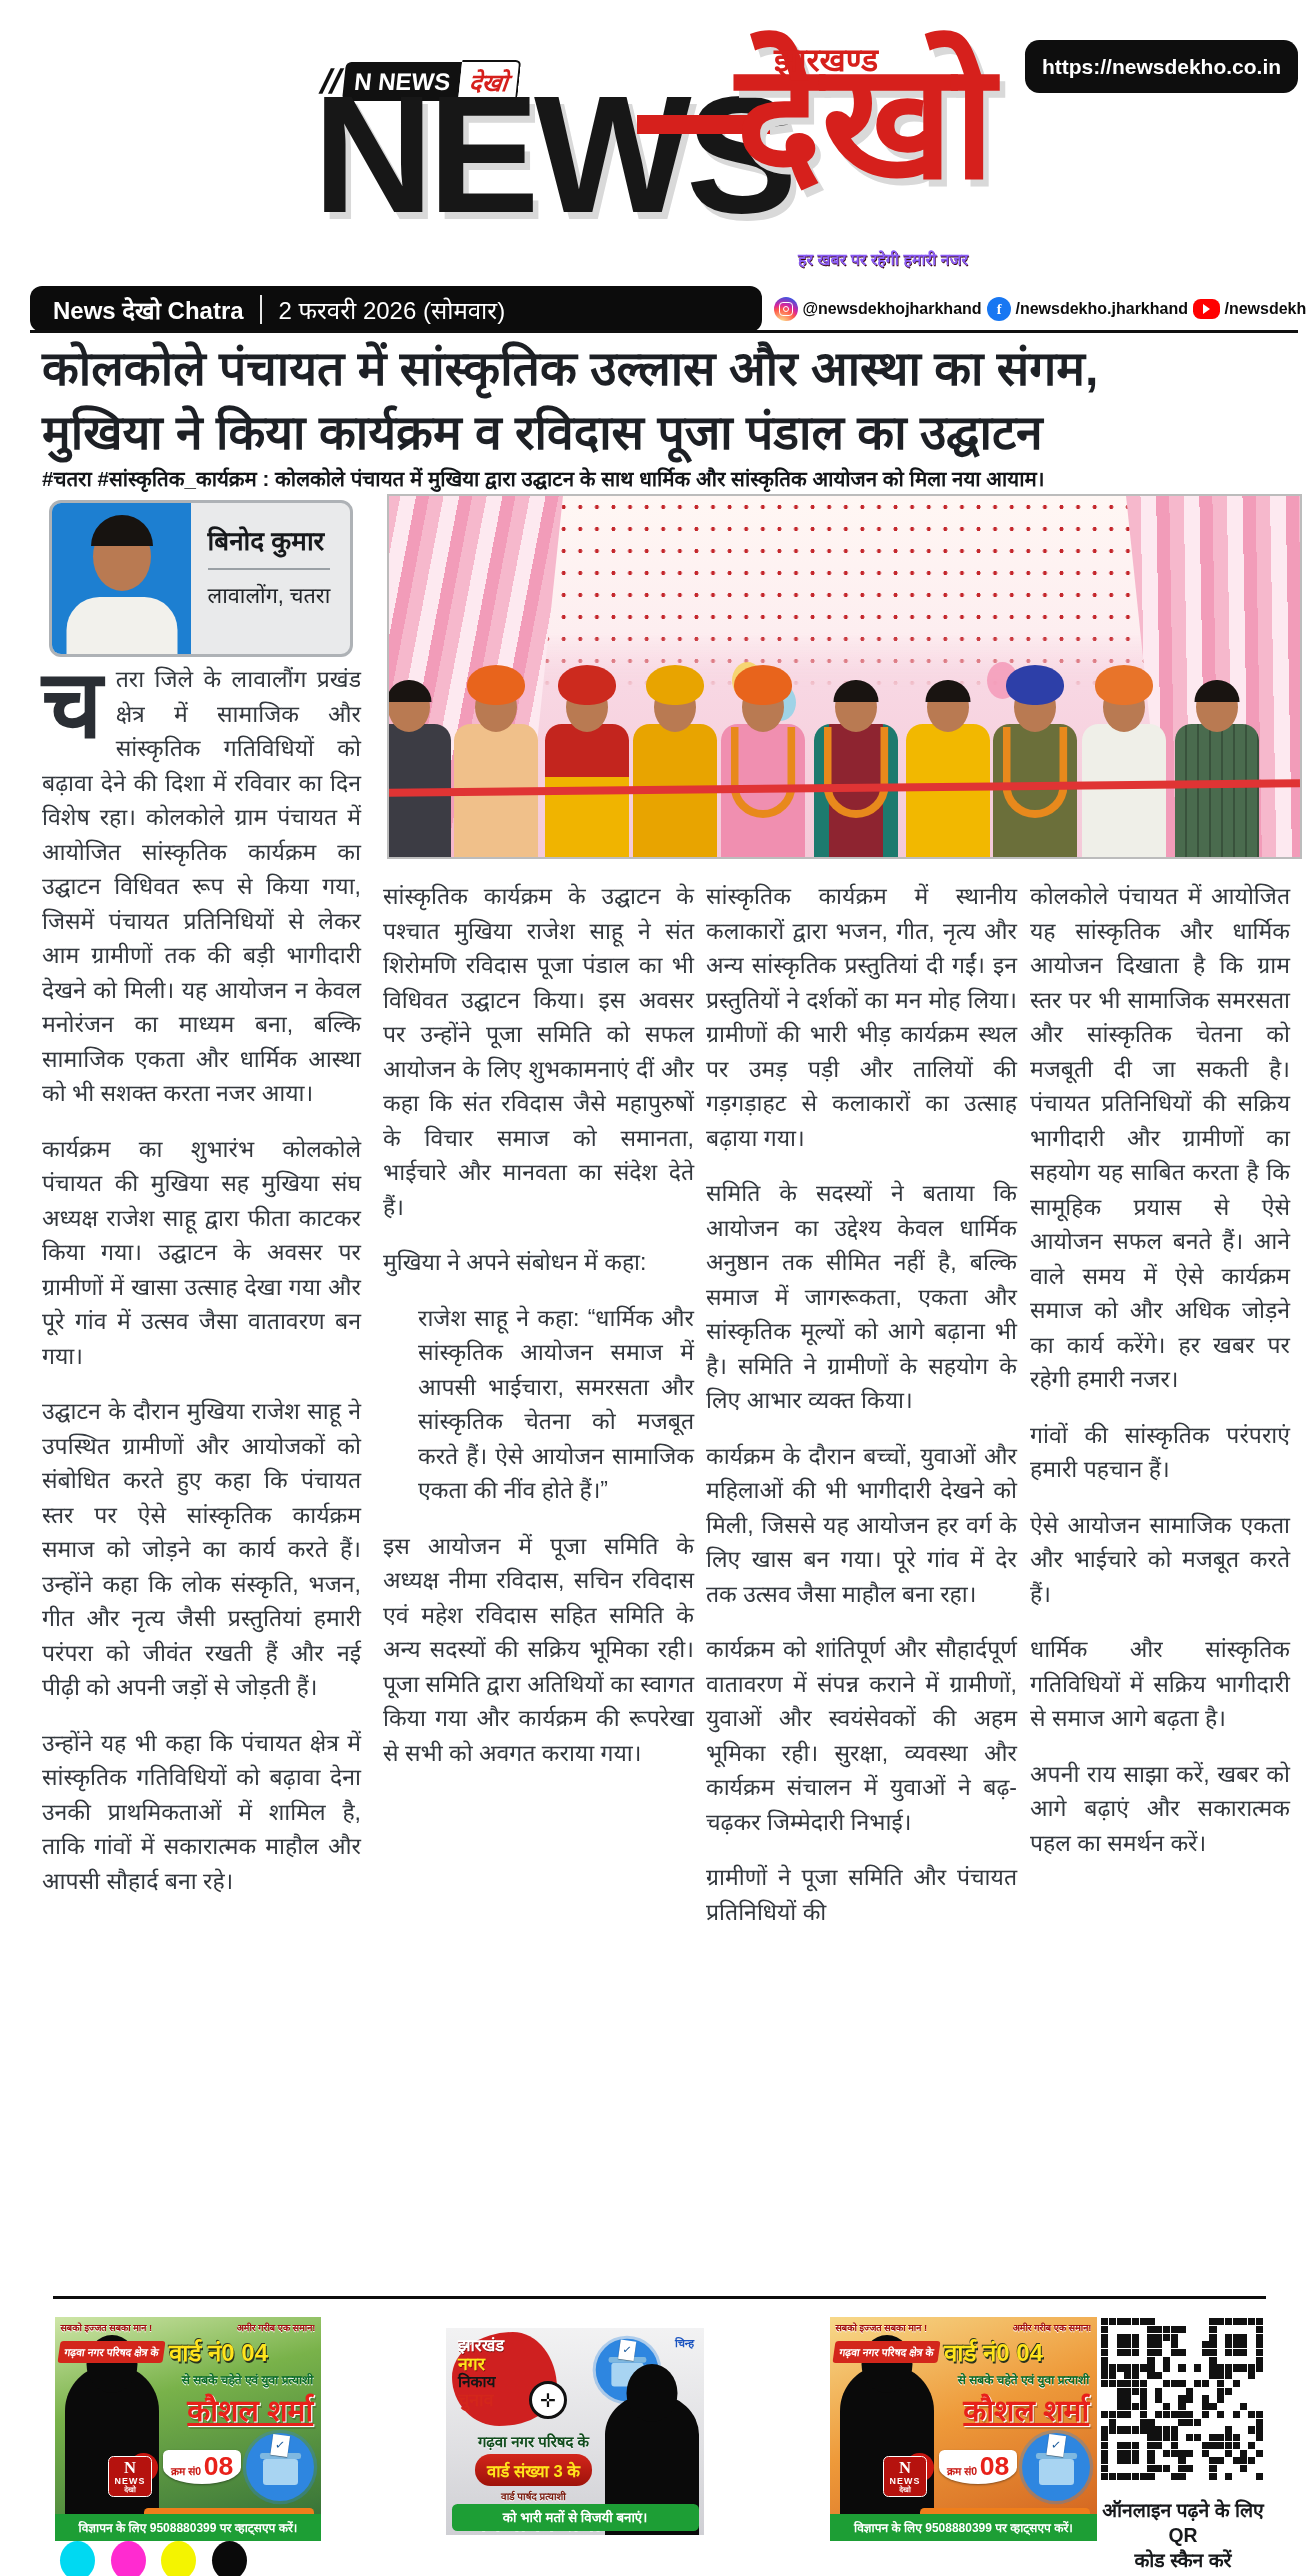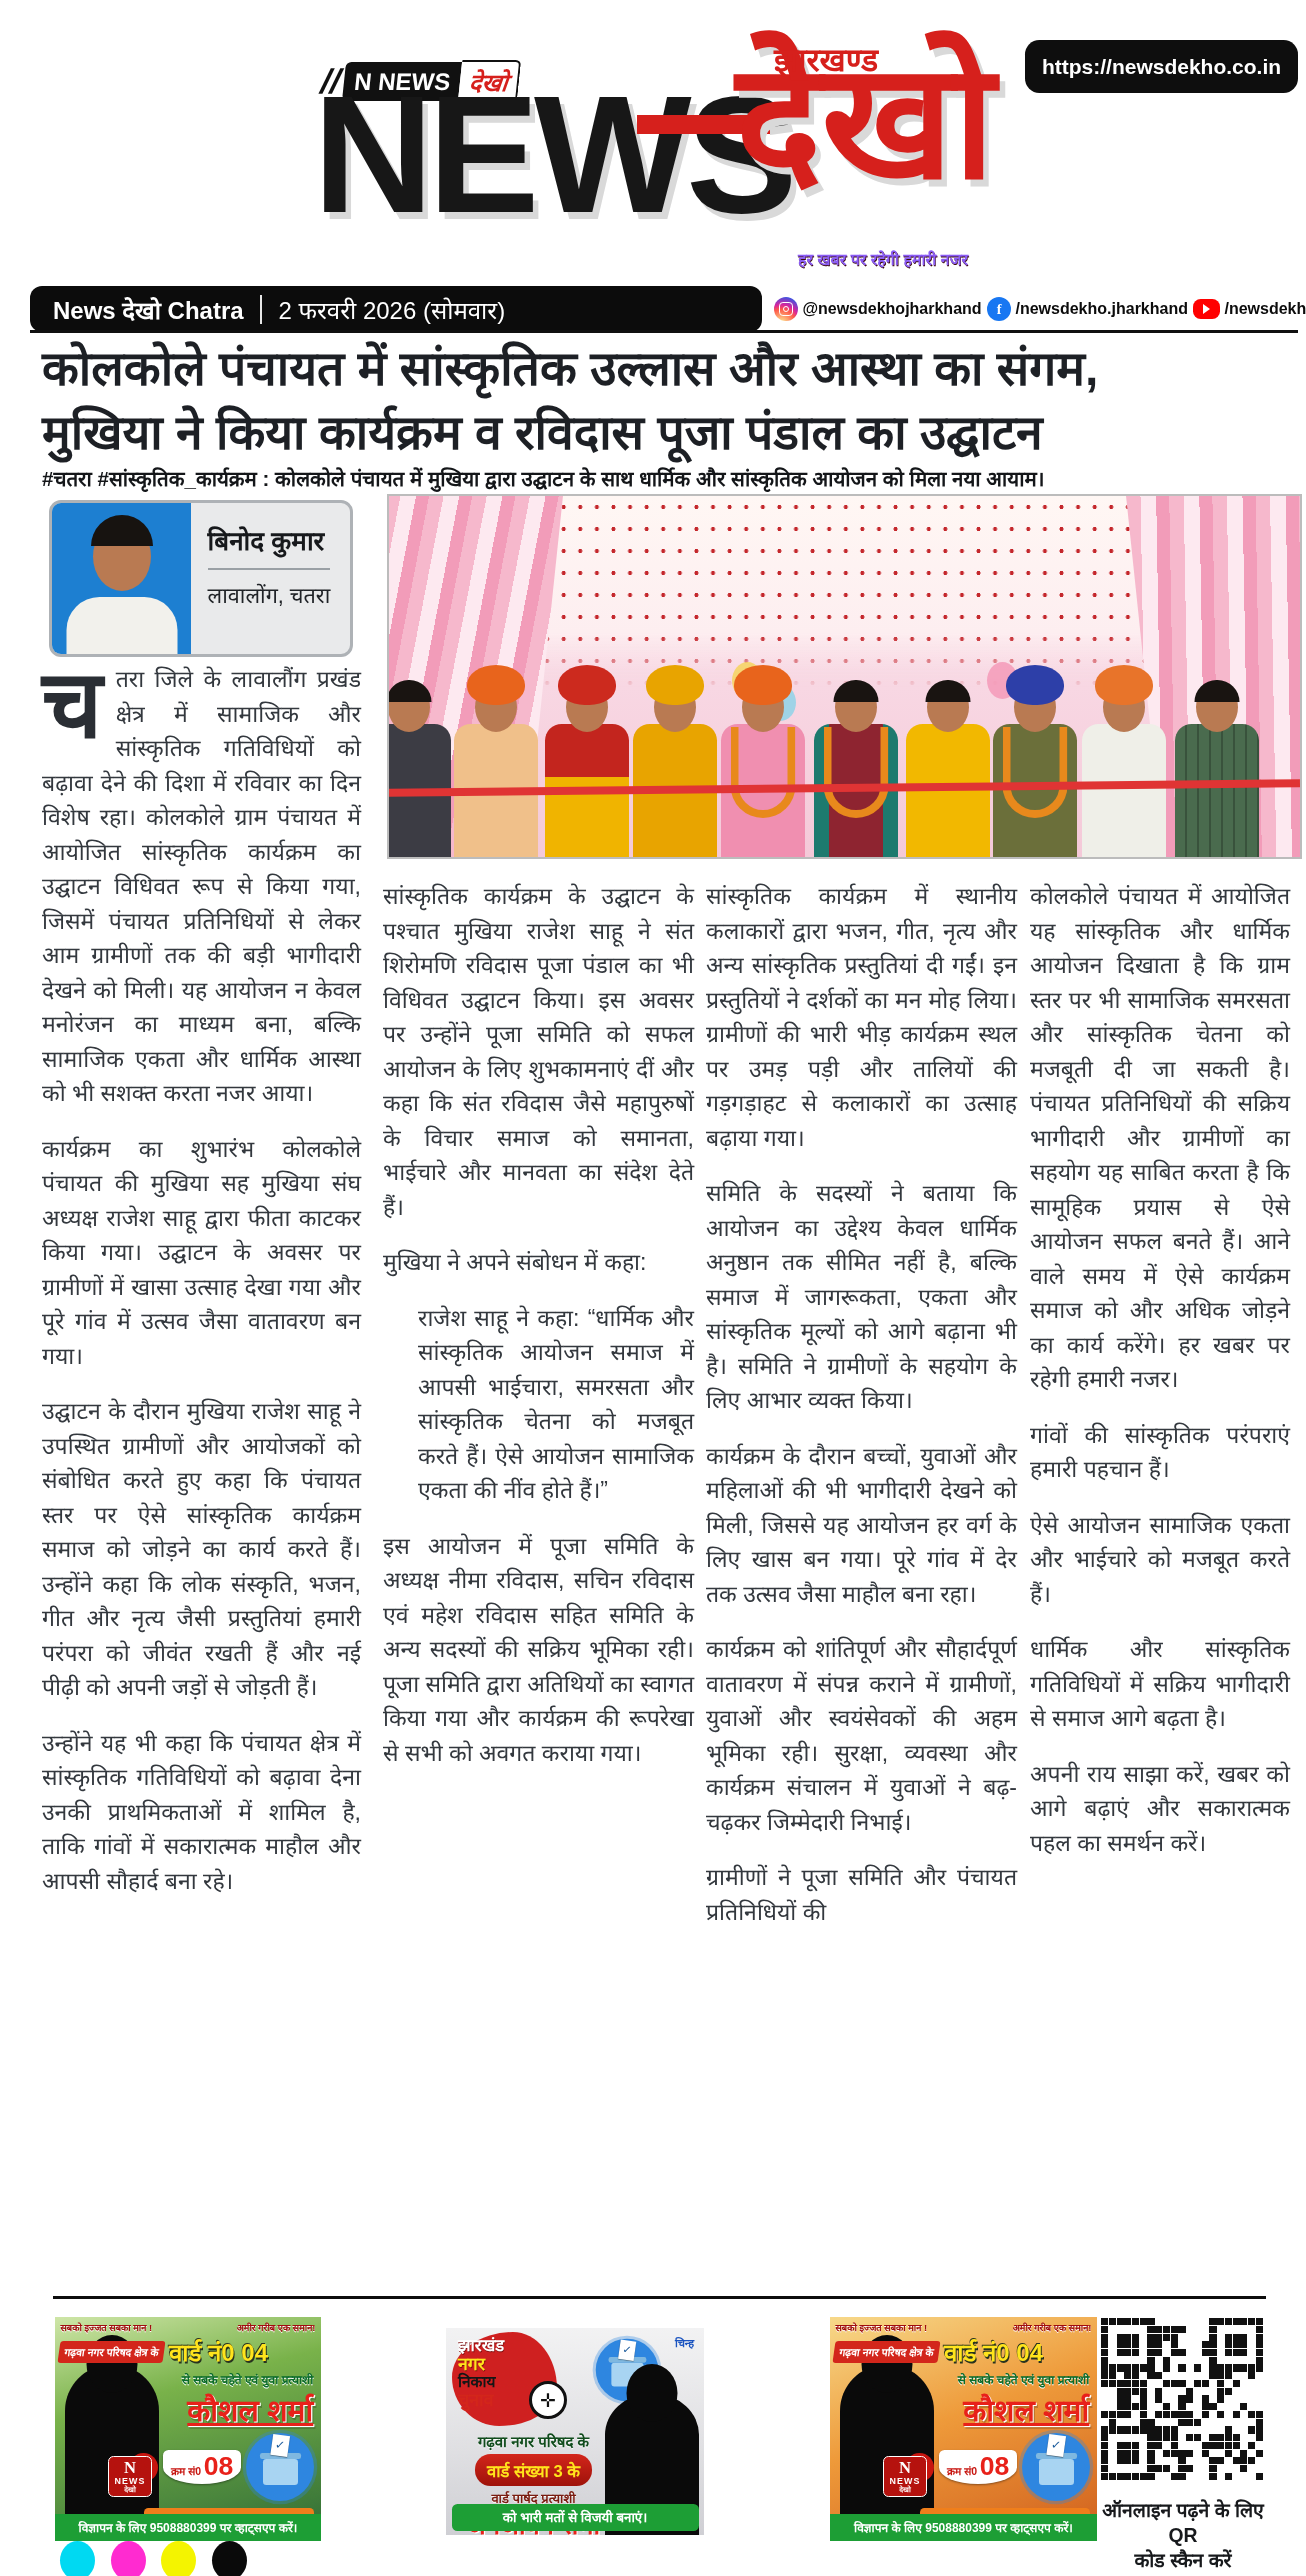--- a/index.html
+++ b/index.html
@@ -141,21 +141,21 @@
   .w-jh{font-size:16.6px;font-weight:900;color:#fff;text-shadow:0.6px 0.6px 0 #7e0e0e;}
   .w-ng{font-size:17.7px;font-weight:900;color:#ffe41c;text-shadow:0.6px 0.6px 0 #7e0e0e;}
   .w-nk{font-size:15.5px;font-weight:900;color:#161616;}
   .w-ch{font-size:17.7px;font-weight:900;color:#d3261b;}
   .ad2-seal{position:absolute;right:43px;top:7.7px;transform:scale(.92);}
   .chinh{position:absolute;right:10px;top:6.6px;font-size:11px;font-weight:800;color:#1b54c0;margin-left:16px;}
   .ad2-body{position:absolute;left:0;right:83px;top:103px;text-align:center;z-index:2;}
   .ad2-region{font-size:15px;font-weight:900;color:#114d1d;text-shadow:0 0.6px 0 #fff;}
   .ad2-ward{display:inline-block;margin:3.3px 0;background:linear-gradient(180deg,#d3261b,#9e120a);color:#ffe41c;
             font-size:16.6px;font-weight:900;padding:4.4px 12px;border-radius:15.5px;}
-  .ad2-post{font-size:13px;font-weight:800;color:#7a1c10;text-shadow:0 0.6px 0 #fff;}
+  .ad2-post{font-size:10px;font-weight:800;color:#7a1c10;text-shadow:0 0.6px 0 #fff;}
   .ad2-cand{font-size:25.5px;font-weight:900;color:#e8211a;text-shadow:1.1px 1.1px 0 #fff;}
   .ad2-foot{position:absolute;left:5.5px;right:5.5px;bottom:4.4px;background:#1d9e35;color:#fff;font-size:13.3px;
             font-weight:800;text-align:center;padding:4.4px 0;border-radius:5.5px;z-index:3;}
   .qr-wrap{position:absolute;left:1100px;top:2317px;width:166px;}
   .qr{width:164px;height:164px;background:#fff;display:grid;grid-template-columns:repeat(21,1fr);
       grid-template-rows:repeat(21,1fr);gap:0.6px;padding:1.1px;box-sizing:border-box;}
   .qr i{background:#111;}
   .qr-caption{margin-top:17px;font-size:19.4px;font-weight:700;color:#17191c;text-align:center;line-height:1.3;}
   .cmyk{position:absolute;left:60px;top:2541px;display:flex;gap:15.5px;}
   .dot{width:35px;height:39px;border-radius:50%;}

